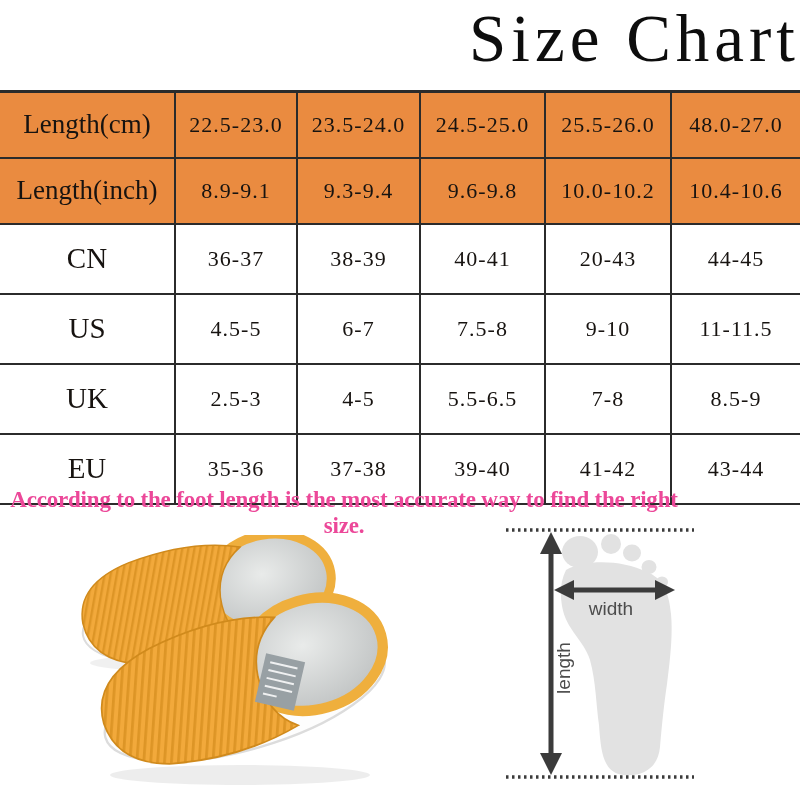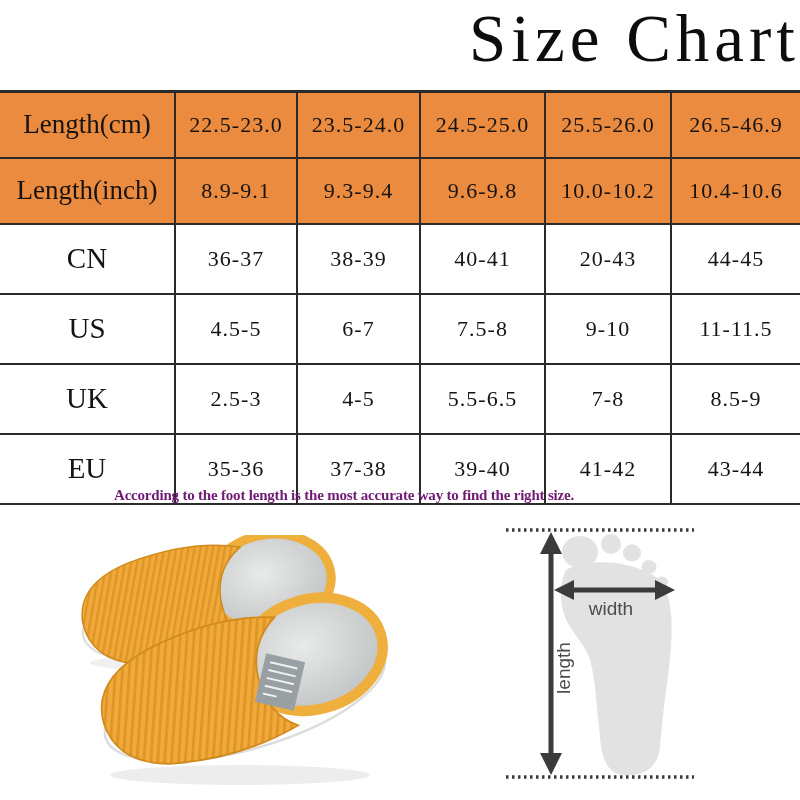--- a/index.html
+++ b/index.html
@@ -24,22 +24,22 @@
   table.size-table td:first-child { border-left:none;margin-left:8px; }
   table.size-table td:last-child  { border-right:none; }
   table.size-table tr { height:70px; }
   table.size-table tr.hdr { background:#EA8B40; height:66px; }
   td.rowlabel { font-size:29px; }
   tr.hdr td.rowlabel { font-size:27px; }
   td.val { font-size:22px; letter-spacing:1px; }
   .stub { position:absolute; width:2px; height:15px; background:#2b2b2b; top:480px; }
   .note {
     position:absolute; top:487px; left:0; width:688px; margin:0;
-    text-align:center; font-weight:bold; font-size:15px; letter-spacing:-0.2px;
-    color:#701a75; font-family:"Liberation Serif", serif;
+    text-align:center; font-weight:bold; font-size:23px; letter-spacing:-0.2px;
+    color:#ec4899; font-family:"Liberation Serif", serif;
   }
   .slippers-svg { position:absolute; left:50px; top:535px; }
   .foot-svg { position:absolute; left:490px; top:518px; }
   .diagram-label { font-family:"Liberation Sans", sans-serif; font-size:19px; fill:#4c4c4c; }
 </style>
 </head>
 <body>
 
 <h1 class="title">Size Chart</h1>
 
@@ -52,21 +52,21 @@
       <col style="width:126px">
       <col style="width:129px">
   </colgroup>
   <tbody>
     <tr class="hdr">
       <td class="rowlabel">Length(cm)</td>
       <td class="val">22.5-23.0</td>
       <td class="val">23.5-24.0</td>
       <td class="val">24.5-25.0</td>
       <td class="val">25.5-26.0</td>
-      <td class="val">26.5-46.9</td>
+      <td class="val">48.0-27.0</td>
     </tr>
     <tr class="hdr">
       <td class="rowlabel">Length(inch)</td>
       <td class="val">8.9-9.1</td>
       <td class="val">9.3-9.4</td>
       <td class="val">9.6-9.8</td>
       <td class="val">10.0-10.2</td>
       <td class="val">10.4-10.6</td>
     </tr>
     <tr>

